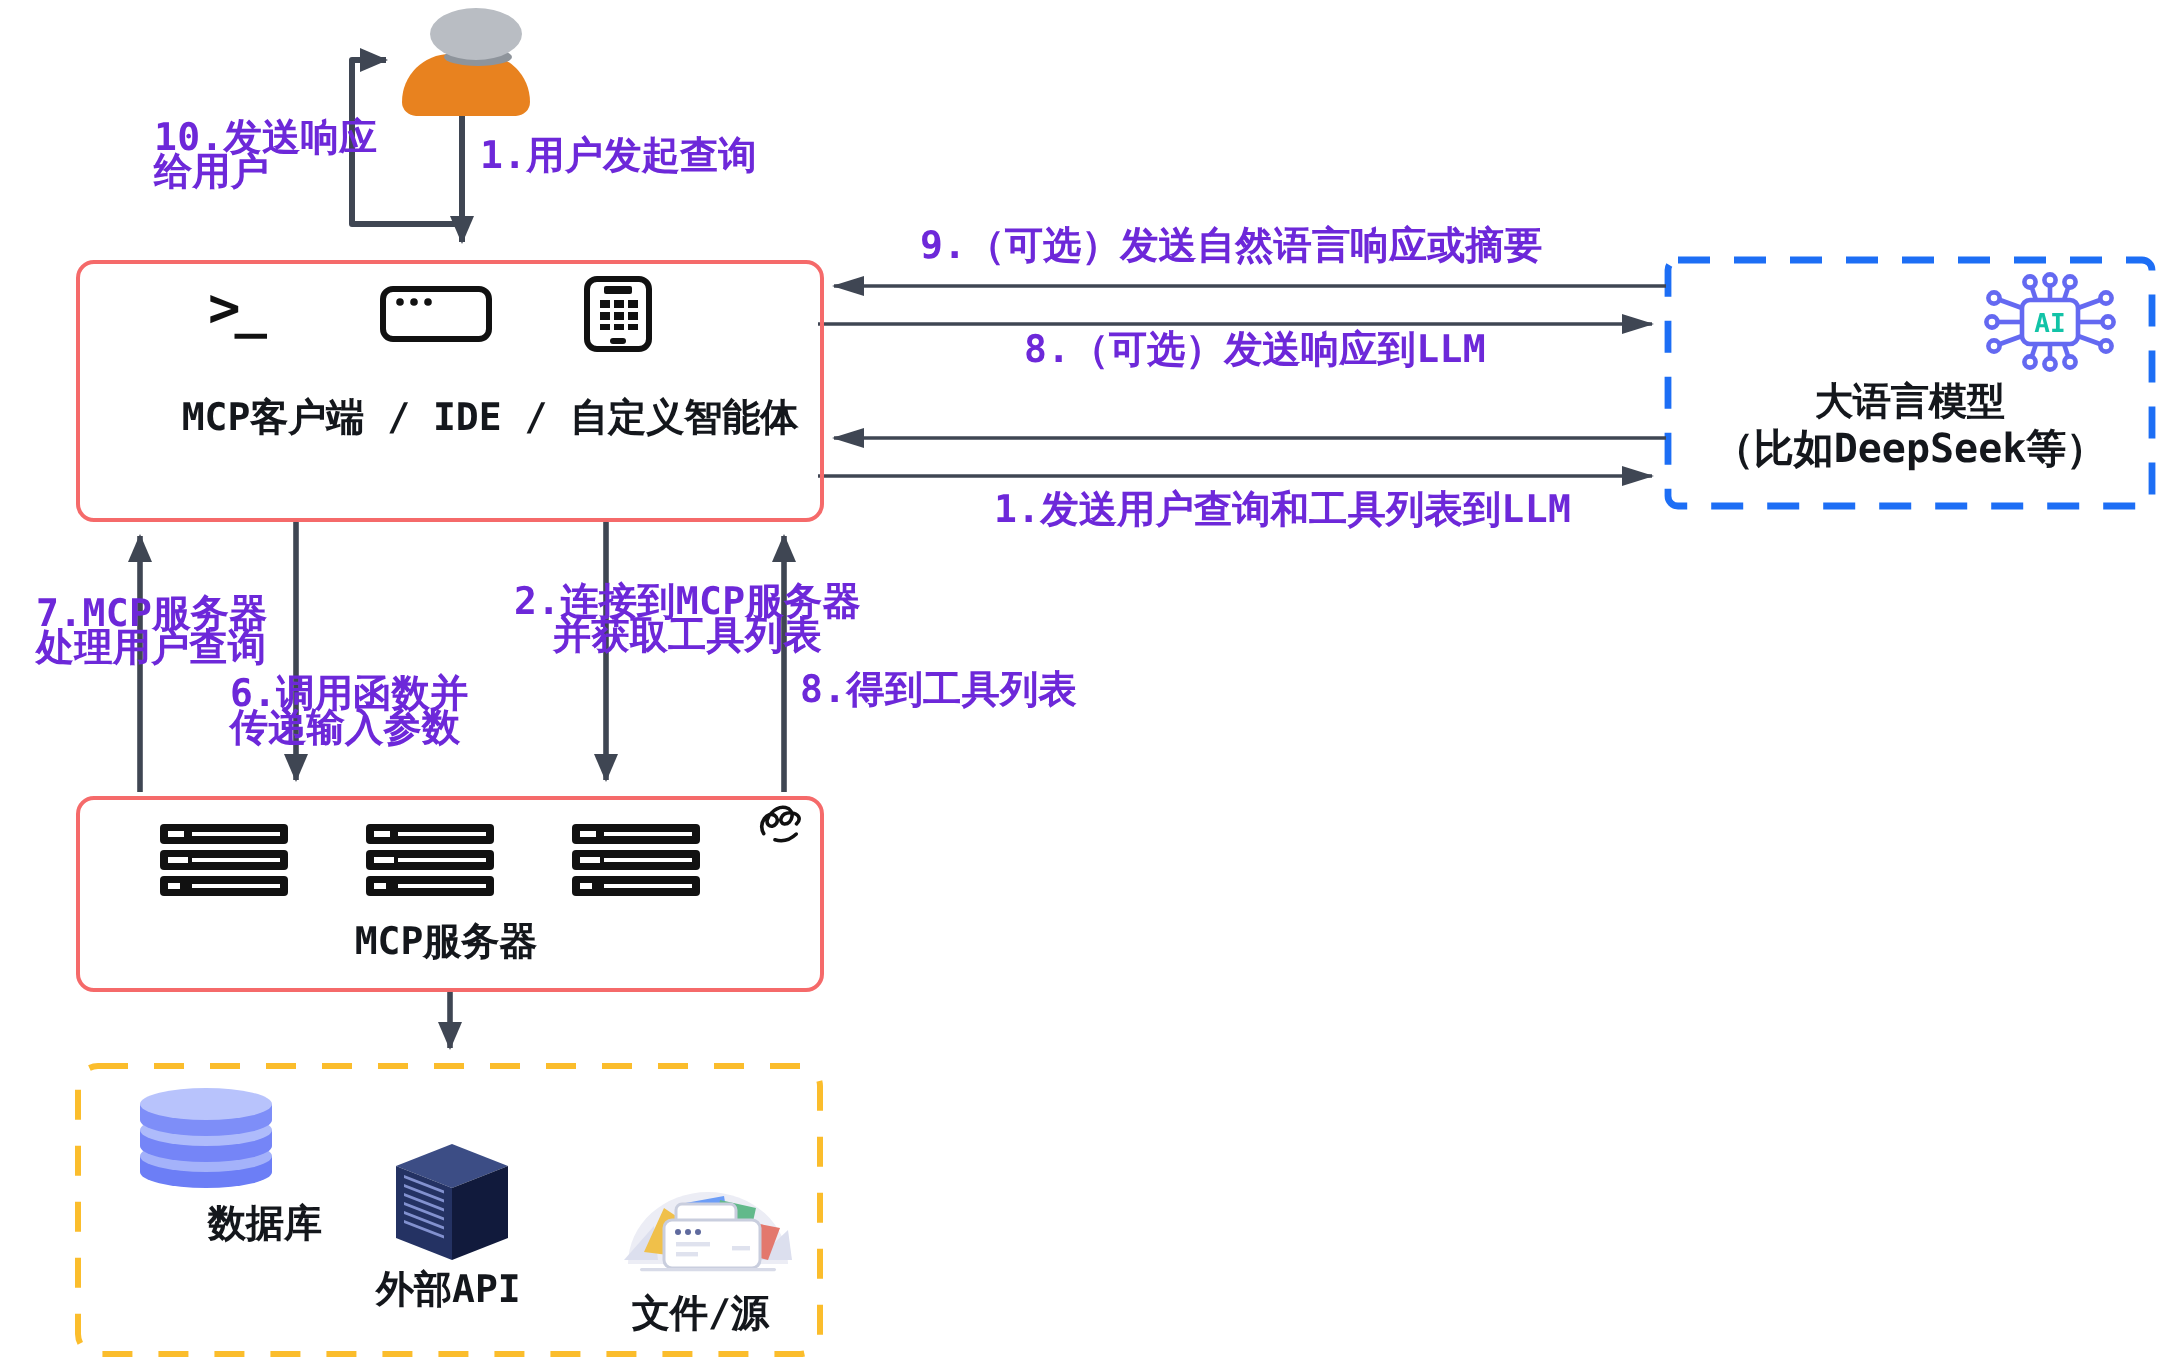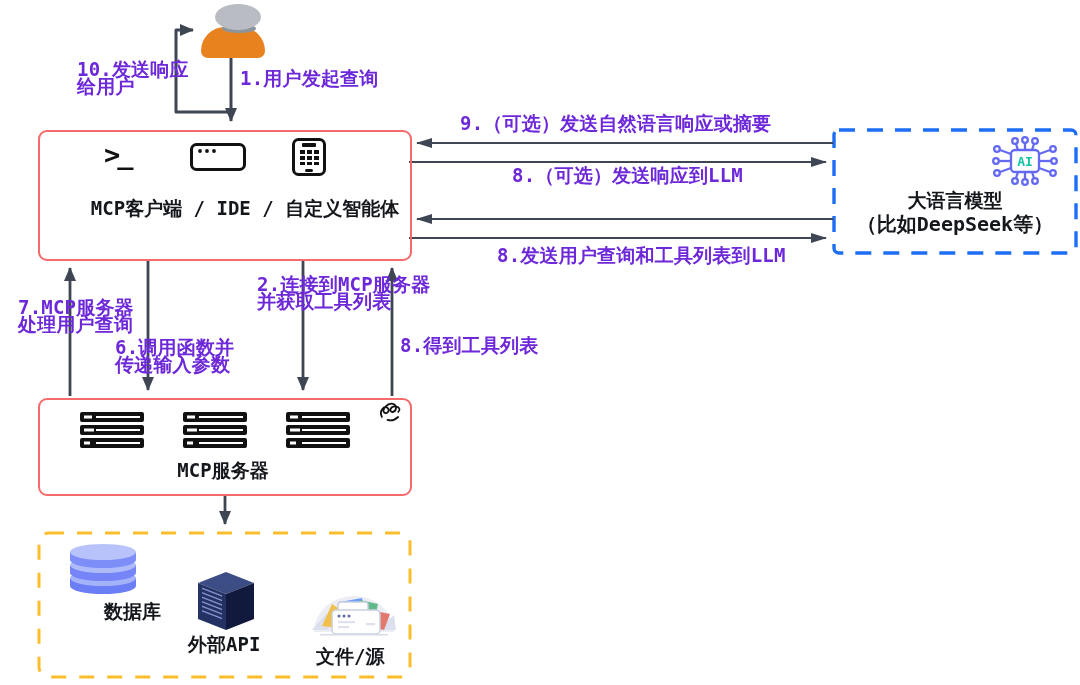--- a/index.html
+++ b/index.html
@@ -221,22 +221,22 @@
     <rect x="56" y="37" width="9" height="2.2" fill="#dfe2ee"></rect>
     <rect x="10" y="48" width="68" height="1.6" rx="0.8" fill="#d8dbe8"></rect>
   </svg>
   <div class="reslbl" style="left:316px;top:644px;">文件/源</div>
 
   <div class="lbl" style="left:240px;top:70px;">1.用户发起查询</div>
   <div class="lbl" style="left:77px;top:61px;">10.发送响应
 给用户</div>
   <div class="lbl" style="left:460px;top:115px;">9.（可选）发送自然语言响应或摘要</div>
   <div class="lbl" style="left:512px;top:167px;">8.（可选）发送响应到LLM</div>
-  <div class="lbl" style="left:497px;top:247px;">8.发送用户查询和工具列表到LLM</div>
+  <div class="lbl" style="left:497px;top:247px;">1.发送用户查询和工具列表到LLM</div>
   <div class="lbl" style="left:18px;top:299px;">7.MCP服务器
 处理用户查询</div>
   <div class="lbl" style="left:115px;top:339px;">6.调用函数并
 传递输入参数</div>
-  <div class="lbl" style="left:257px;top:276px;">2.连接到MCP服务器
+  <div class="lbl" style="left:257px;top:293px;text-align:center;">2.连接到MCP服务器
 并获取工具列表</div>
   <div class="lbl" style="left:400px;top:337px;">8.得到工具列表</div>
 
 </div>
 
 </body></html>

